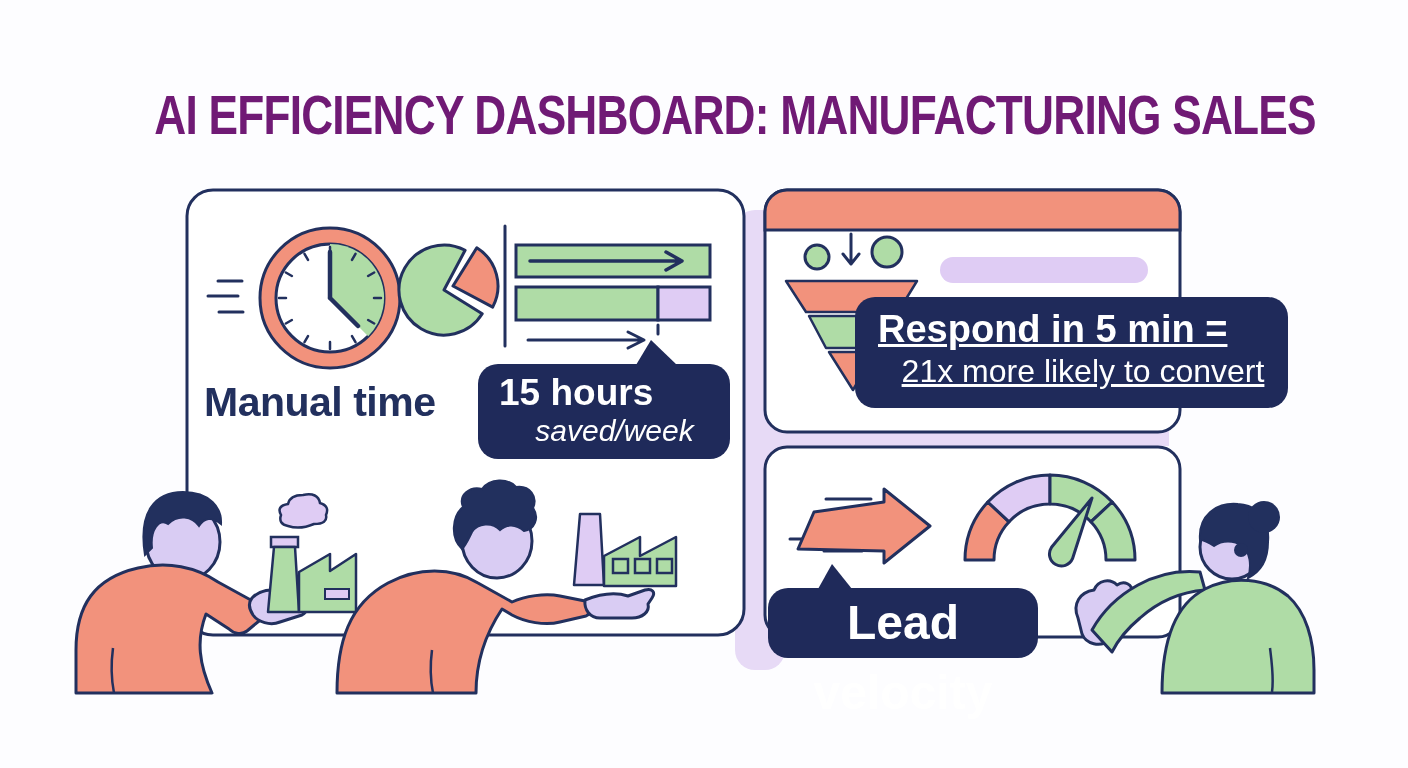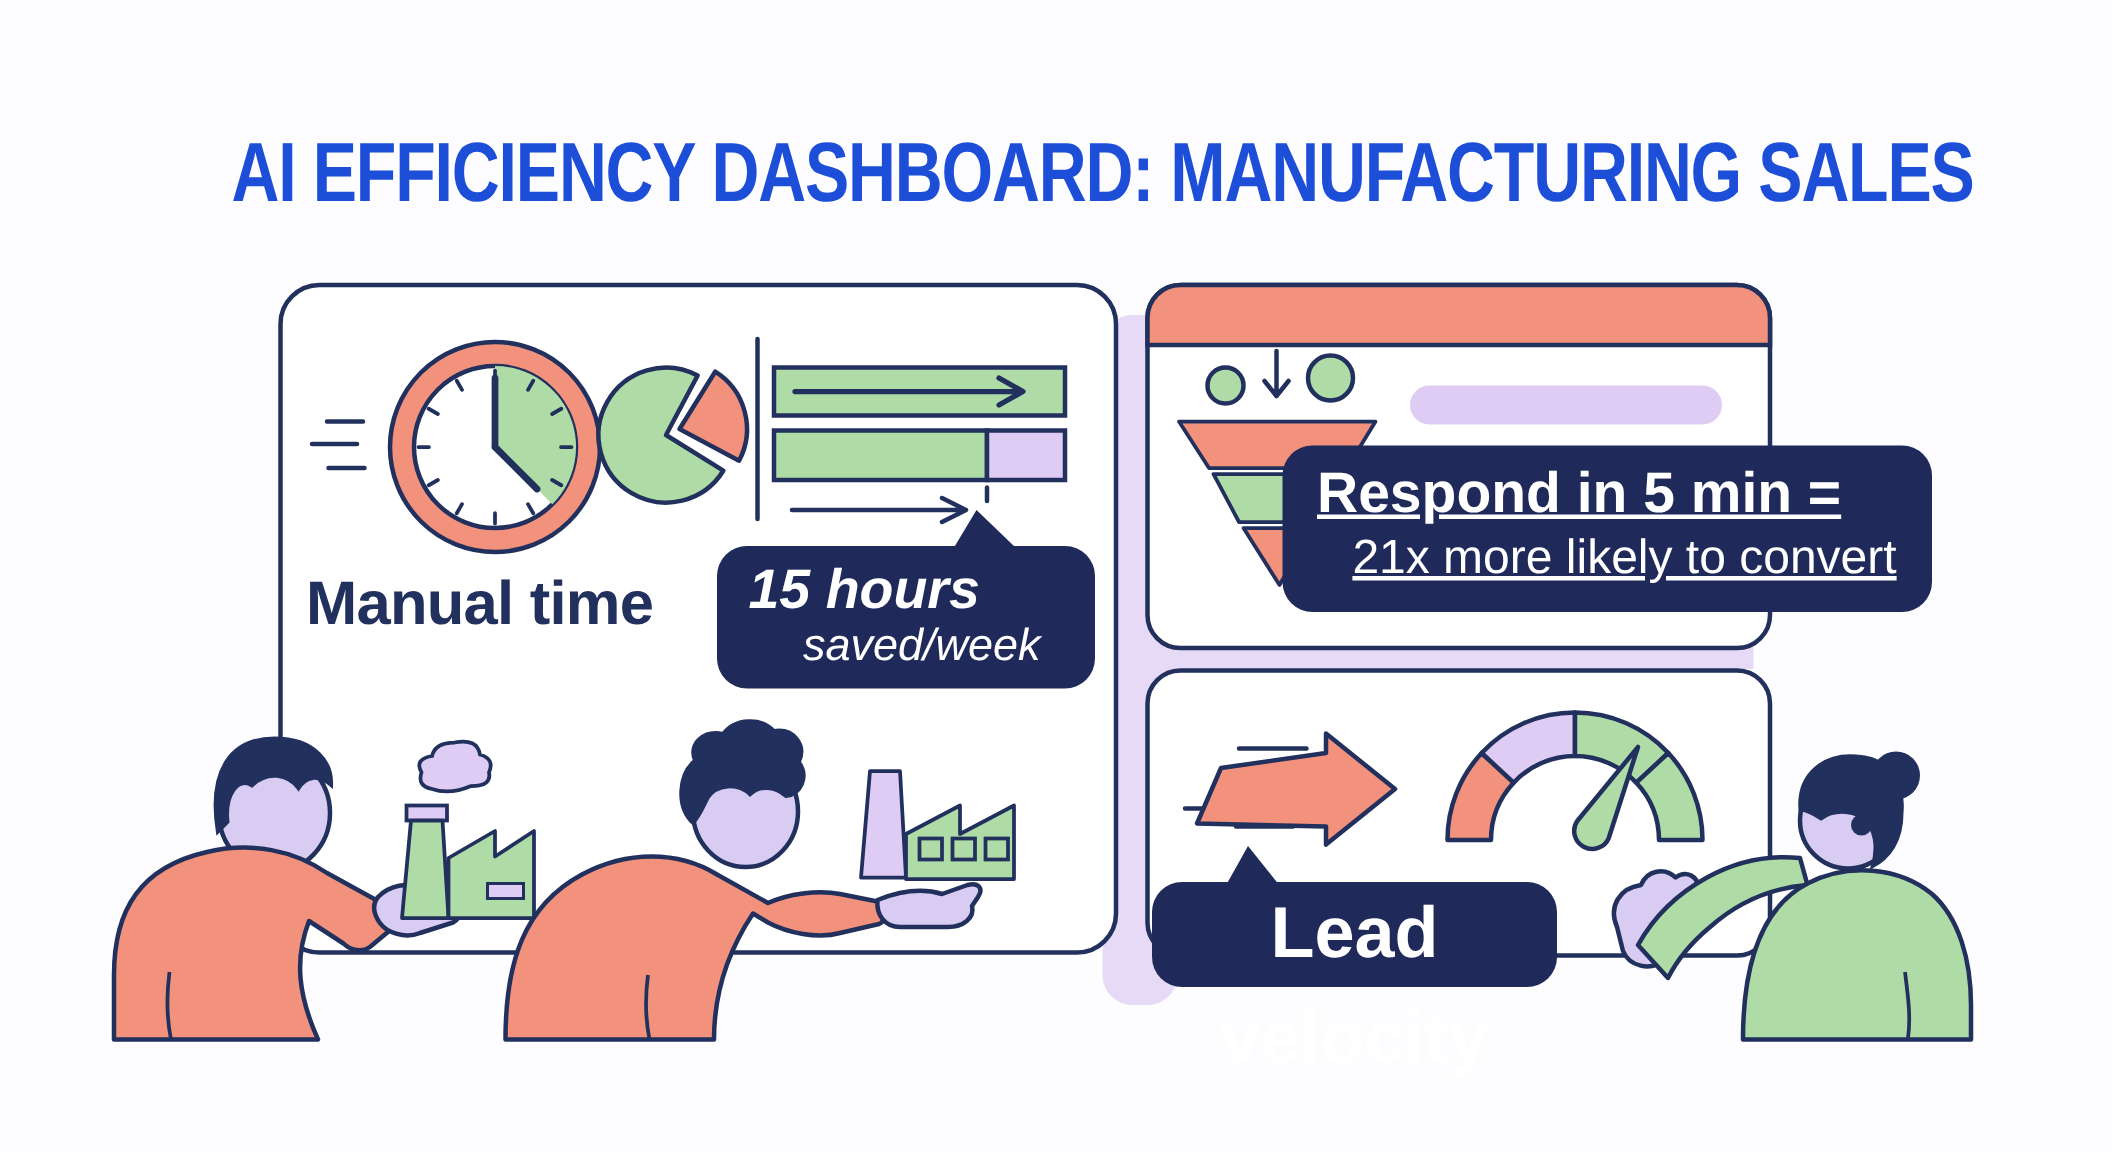--- a/index.html
+++ b/index.html
@@ -1,28 +1,28 @@
 <!DOCTYPE html>
 <html><head>
 <meta charset="utf-8">
 <style>
   html,body{margin:0;padding:0;background:#ffffff;}
   .stage{position:relative;width:1408px;height:768px;background:#fdfdff;overflow:hidden;
          font-family:"Liberation Sans", sans-serif;}
   .title{position:absolute;left:0;top:82px;width:1408px;text-align:center;
-         color:#1d4ed8;font-weight:bold;font-size:56px;letter-spacing:-1px;white-space:nowrap;}
+         color:#701a75;font-weight:bold;font-size:56px;letter-spacing:-1px;white-space:nowrap;}
   .title > span{display:inline-block;transform:scaleX(.79);transform-origin:center;}
   .scene{position:absolute;left:0;top:0;}
   .metric-label{position:absolute;left:204px;top:380px;color:#22305e;font-weight:bold;
                 font-size:41px;line-height:1.12;letter-spacing:-.5px;}
   .badge{position:absolute;background:#1f2a5a;color:#fff;border-radius:20px;box-sizing:border-box;}
   .badge .b1{font-weight:bold;display:block;}
   .badge .b2{font-weight:normal;display:block;text-align:center;}
   .badge-15h{left:478px;top:364px;width:252px;height:95px;padding:9px 0 0 21px;}
-  .badge-15h .b1{font-size:37px;line-height:1.1;font-style:italic;}
+  .badge-15h .b1{font-size:37px;line-height:1.1;}
   .badge-15h .b2{font-size:30px;line-height:1.15;font-style:italic;}
   .badge-respond{left:855px;top:297px;width:433px;height:111px;padding:11px 0 0 23px;text-decoration:underline;}
   .badge-respond .b1{font-size:38px;line-height:1.15;}
   .badge-respond .b2{font-size:32px;line-height:1.2;}
   .badge-lead{left:768px;top:588px;width:270px;height:70px;text-align:center;}
   .badge-lead .b1{font-size:48px;line-height:70px;}
   .tail-up{position:absolute;width:0;height:0;
            border-left:15px solid transparent;border-right:26px solid transparent;
            border-bottom:25px solid #1f2a5a;}
   .badge-15h .tail-up{left:158px;top:-24px;}

